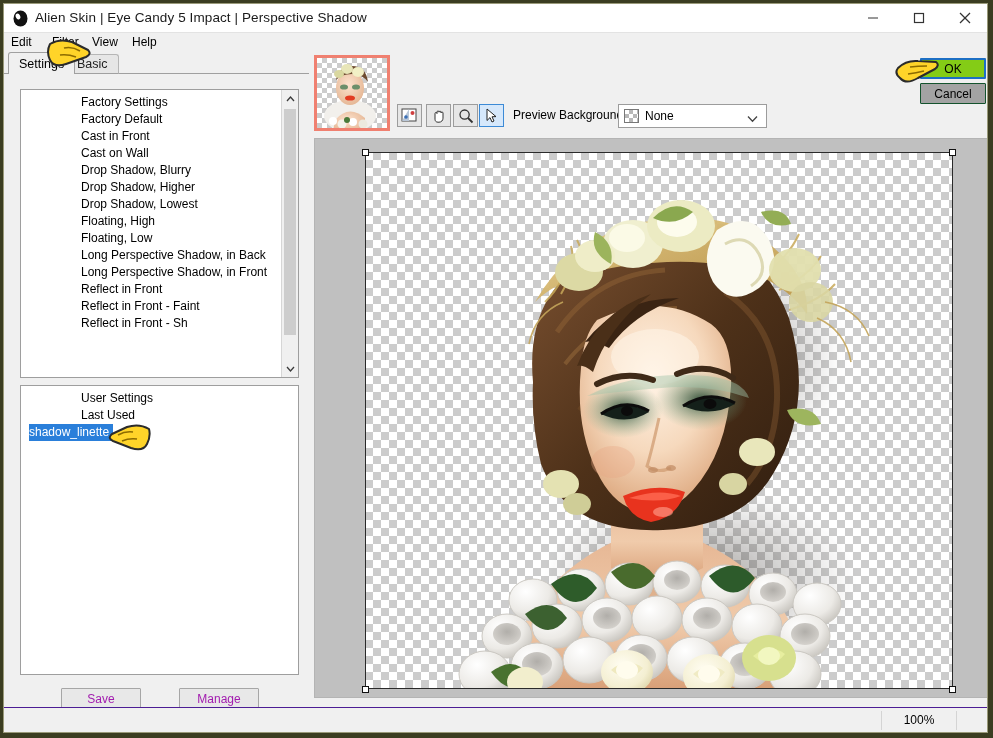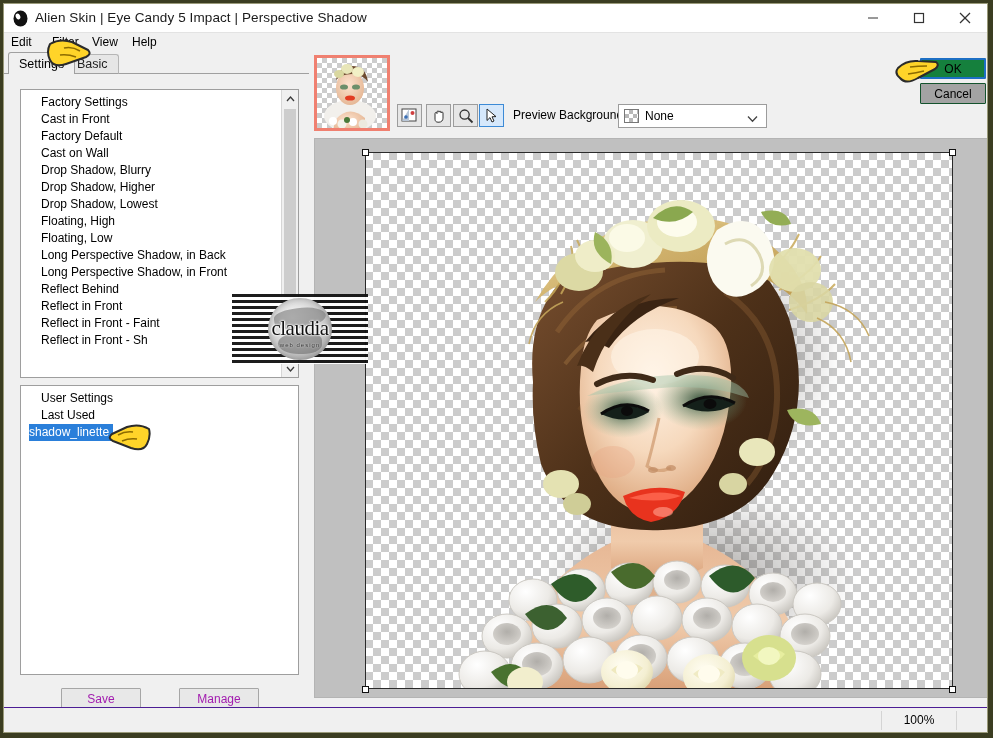--- a/index.html
+++ b/index.html
@@ -80,20 +80,21 @@
   #factory-list{left:16px;top:15px;width:279px;height:289px;}
   #user-list{left:16px;top:311px;width:279px;height:290px;}
 
   .list-inner{position:absolute;left:0;top:0;right:17px;bottom:0;overflow:hidden;}
   #user-list .list-inner{right:12px;}
 
   .list-row{
     height:17px;line-height:17px;padding-left:20px;
     font-size:12px;color:#000;white-space:nowrap;
     box-sizing:border-box;
+    margin-left:40px;
   }
   .list-row.head{padding-top:0;}
   .list-row.selected{
     background:#2a7fda;color:#fff;display:inline-block;padding-right:4px;
     width:auto;margin-left:8px;padding-left:0;
   }
   .sel-wrap{height:17px;line-height:17px;}
 
   
   .vscroll{
@@ -158,21 +159,21 @@
   .pvbg-caret{position:absolute;right:8px;top:7px;}
 
   
   .okwrap{position:absolute;left:608px;top:3px;width:72px;height:54px;}
   .dbtn{
     position:absolute;left:3px;width:66px;height:21px;
     background:#a3a3a3;border:1px solid #14532d;box-sizing:border-box;
     font-size:12px;display:flex;align-items:center;justify-content:center;
     border-radius:1px;
   }
-  #btn-ok{top:3px;border:2px solid #1d6fc4;background:#15803d;}
+  #btn-ok{top:3px;border:2px solid #1d6fc4;background:#84cc16;}
   #btn-cancel{top:28px;}
 
   
   .canvas-outer{
     position:absolute;left:5px;top:86px;width:675px;height:560px;
     background:#c0c0c0;border:1px solid #b4b4b4;box-sizing:border-box;
     overflow:hidden;
   }
   .checker{
     position:absolute;left:50px;top:13px;width:588px;height:537px;
@@ -296,31 +297,30 @@
   <div class="tabstrip">
     <div class="tab active">Settings</div>
     <div class="tab inactive">Basic</div>
   </div>
 
   <div class="leftpanel">
 
     <div class="listbox" id="factory-list">
       <div class="list-inner" id="factory-inner">
           <div class="list-row head" style="margin-top: 4px;">Factory Settings</div>
+          <div class="list-row">Factory Default</div>
           <div class="list-row">Cast in Front</div>
-          <div class="list-row">Factory Default</div>
           <div class="list-row">Cast on Wall</div>
           <div class="list-row">Drop Shadow, Blurry</div>
           <div class="list-row">Drop Shadow, Higher</div>
           <div class="list-row">Drop Shadow, Lowest</div>
           <div class="list-row">Floating, High</div>
           <div class="list-row">Floating, Low</div>
           <div class="list-row">Long Perspective Shadow, in Back</div>
           <div class="list-row">Long Perspective Shadow, in Front</div>
-          <div class="list-row">Reflect Behind</div>
           <div class="list-row">Reflect in Front</div>
           <div class="list-row">Reflect in Front - Faint</div>
           <div class="list-row">Reflect in Front - Sh</div>
         </div>
       <div class="vscroll">
         <div class="sb-arrow up">
           <svg width="9" height="6" viewBox="0 0 9 6">
               <polyline points="1,5 4.5,1 8,5" fill="none" stroke="#3a3a3a" stroke-width="1.3"></polyline>
             </svg>
         </div>
@@ -650,26 +650,20 @@
       <div class="handle" style="left:47px;top:547px"></div>
       <div class="handle" style="left:634px;top:547px"></div>
     </div>
   </div>
 
   <div class="statusbar">
     <div class="sb-cell" id="sb-zoom">100%</div>
     <div class="sb-cell" id="sb-end"></div>
   </div>
 
-  <div class="watermark">
-    <div class="wm-stripes"></div>
-    <div class="wm-globe"></div>
-    <div class="wm-text">claudia</div>
-    <div class="wm-sub">web design</div>
-  </div>
 
   <div class="handcur" style="left:42px;top:34px">
     <svg width="46" height="34" viewBox="0 0 46 34">
       <path d="M4 6 Q14 0 26 4 L42 12 Q46 16 40 19 L20 26 Q8 30 4 22 Q0 14 4 6z" fill="#ffd429" stroke="#2b2b2b" stroke-width="2" stroke-linejoin="round"></path>
       <path d="M18 10 Q26 8 34 13" fill="none" stroke="#8c6b00" stroke-width="1.6"></path>
       <path d="M14 17 Q22 16 30 19" fill="none" stroke="#8c6b00" stroke-width="1.6"></path>
     </svg>
   </div>
 
   <div class="handcur" style="left:103px;top:419px">

